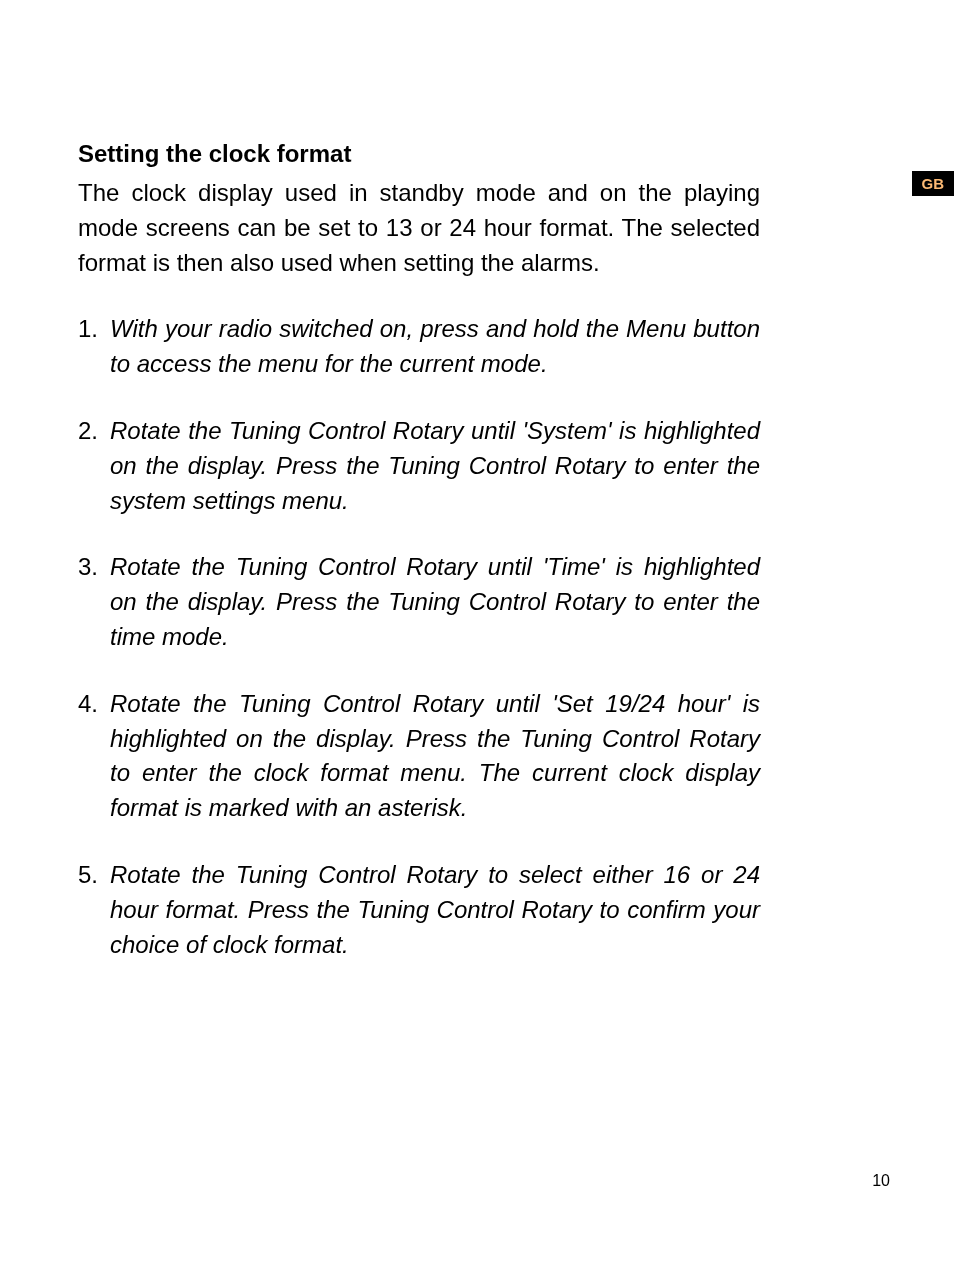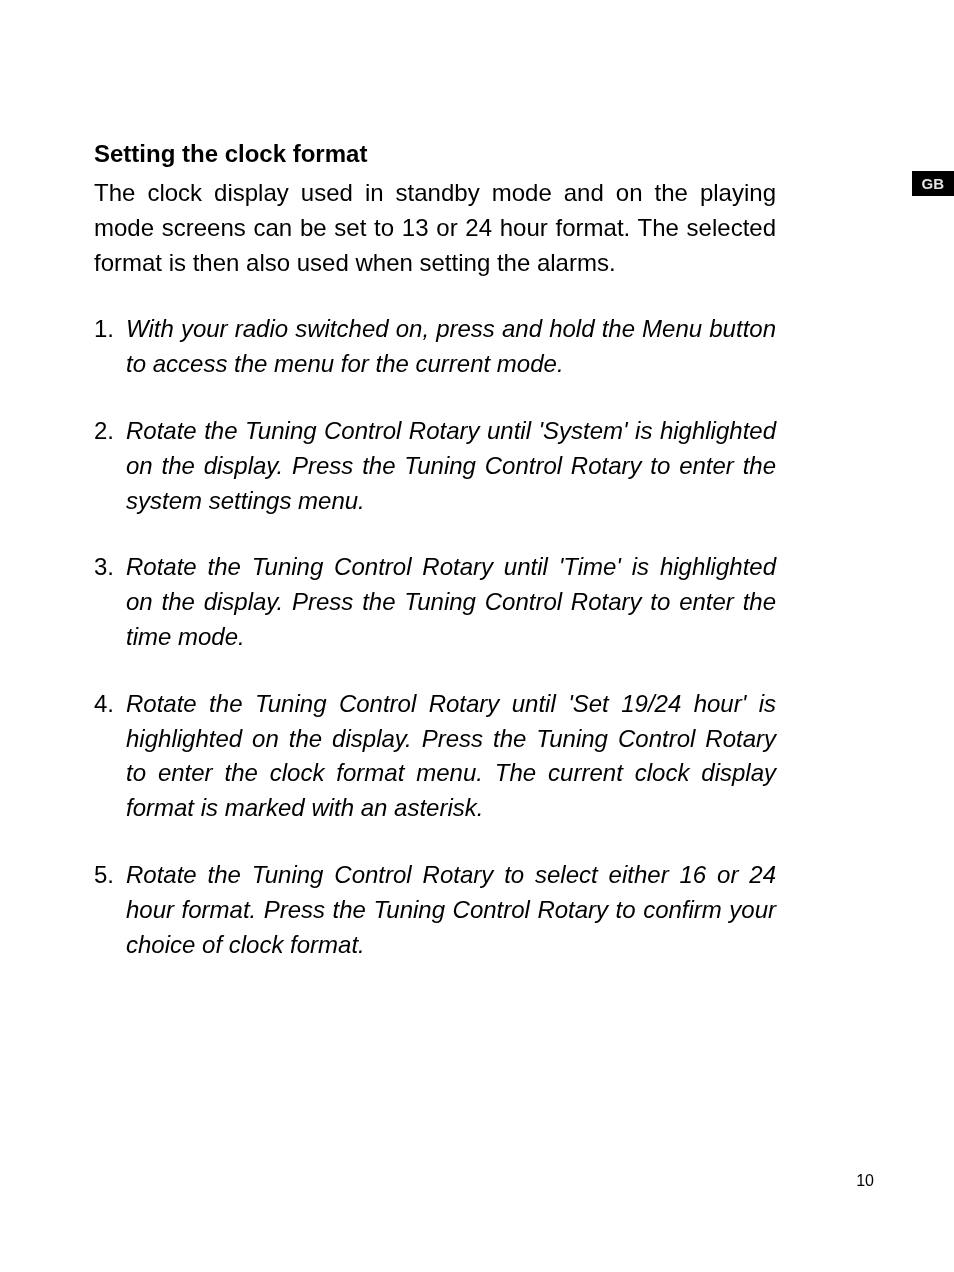--- a/index.html
+++ b/index.html
@@ -11,21 +11,20 @@
       font-family: Arial, Helvetica, sans-serif;
       width: 954px;
       height: 1272px;
       position: relative;
       background: #fff;
       color: #000;
     }
     .content {
       padding: 140px 80px 60px 78px;
       width: 840px;
-      margin-left: 16px;
     }
     .section-title {
       font-size: 24px;
       font-weight: bold;
       margin-bottom: 8px;
     }
     .intro-text {
       font-size: 24px;
       line-height: 1.45;
       text-align: justify;
@@ -53,30 +52,30 @@
     .closing-text {
       font-size: 24px;
       line-height: 1.45;
       text-align: justify;
     }
     .gb-badge {
       position: absolute;
       top: 171px;
       right: 0;
       background: #000;
-      color: #e5e5e5;
+      color: #fdba74;
       font-size: 15px;
       font-weight: bold;
       padding: 4px 10px;
       text-align: center;
     }
     .page-number {
       position: absolute;
       bottom: 82px;
-      right: 80px;
+      right: 64px;
       font-size: 16px;
     }
   </style>
 </head>
 <body>
 
 <div class="gb-badge">GB</div>
 
 <div class="content">
   <h2 class="section-title">Setting the clock format</h2>

